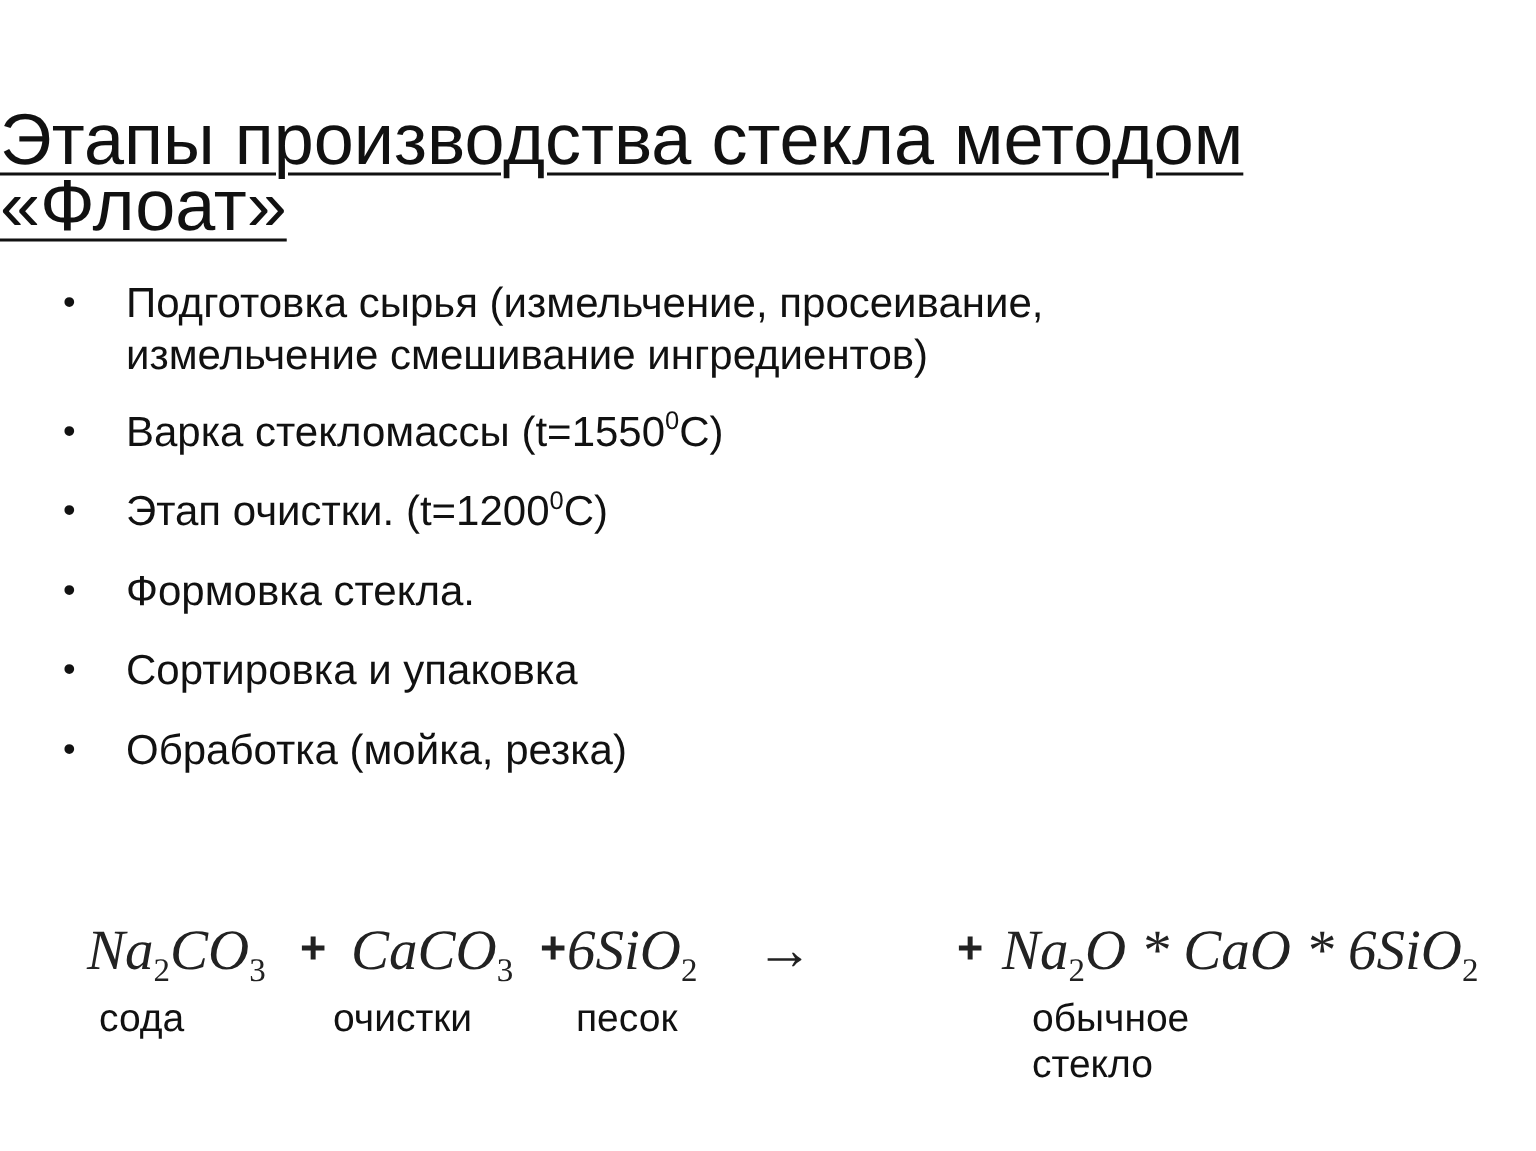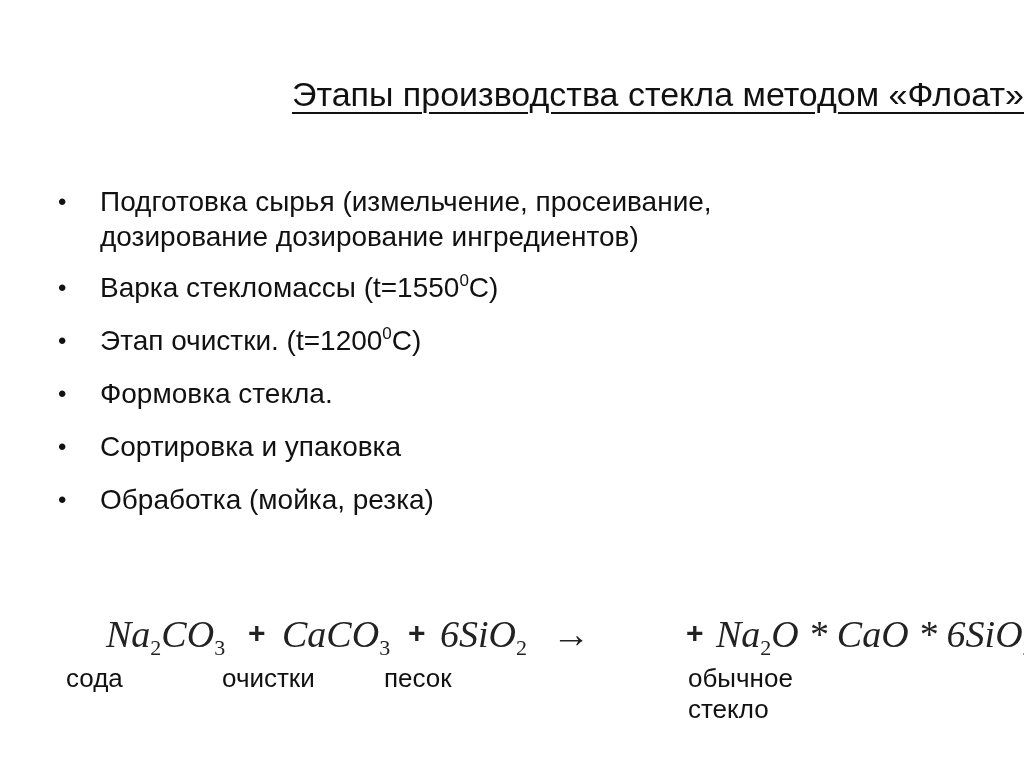--- a/index.html
+++ b/index.html
@@ -1,59 +1,59 @@
 <!DOCTYPE html>
 <html><head>
   <meta charset="utf-8">
   <style>
     html, body { margin: 0; padding: 0; background: #ffffff; }
     body { width: 1024px; height: 767px; position: relative; overflow: hidden;
            font-family: "Liberation Sans", sans-serif; color: #111111; }
-    .title { position: absolute; left: 0; right: 0; top: 72px; text-align: right;
-             font-size: 34px; line-height: 44px; }
+    .title { position: absolute; left: 0; right: 0; top: 72px; text-align: left;
+             font-size: 48px; line-height: 44px; }
     .title span { text-decoration: underline; text-decoration-thickness: 2px; text-underline-offset: 6px; }
-    .bullets { position: absolute; left: 58px; top: 184px; width: 900px; margin: 0; padding: 0; list-style: none; }
+    .bullets { position: absolute; left: 42px; top: 184px; width: 900px; margin: 0; padding: 0; list-style: none; }
     .bullets li { position: relative; padding-left: 42px; font-size: 28px; line-height: 35px; margin-bottom: 18px; }
     .bullets li::before { content: "•"; position: absolute; left: 0; top: 0; font-size: 24px; }
     .bullets li.multi { margin-bottom: 16px; }
     sup { font-size: 17px; line-height: 0; vertical-align: 11px; }
     .equation { position: absolute; left: 58px; top: 612px; width: 950px; height: 60px;
                 font-family: "Liberation Serif", serif; font-style: italic; font-size: 38px; color: #222; white-space: nowrap; }
-    .equation .part { position: absolute; top: 0; margin-left: 48px; }
+    .equation .part { position: absolute; top: 0; }
     .equation sub { font-size: 22px; font-style: normal; vertical-align: -8px; line-height: 0; }
     .equation .op { font-style: normal; font-family: "Liberation Sans", sans-serif; font-weight: bold; font-size: 30px; }
     .labels { position: absolute; top: 663px; left: 0; width: 840px; height: 34px;
               font-size: 26px; font-family: "Liberation Sans", sans-serif; color: #111; }
     .labels span { position: absolute; }
   </style>
 </head>
 <body>
 
 <div class="title">
   <span>Этапы производства стекла методом «Флоат»</span>
 </div>
 
 <ul class="bullets">
   <li class="multi">
     <span>Подготовка сырья (измельчение, просеивание,</span><br>
-    <span>дозирование дозирование ингредиентов)</span>
+    <span>измельчение смешивание ингредиентов)</span>
   </li>
   <li><span>Варка стекломассы (t=1550</span><sup>0</sup><span>С)</span></li>
   <li><span>Этап очистки. (t=1200</span><sup>0</sup><span>С)</span></li>
   <li><span>Формовка стекла.</span></li>
   <li><span>Сортировка и упаковка</span></li>
   <li><span>Обработка (мойка, резка)</span></li>
 </ul>
 
 <div class="equation">
   <span class="part" style="left:0"><span>Na</span><sub>2</sub><span>CO</span><sub>3</sub></span>
   <span class="part op" style="left:142px;top:4px">+</span>
   <span class="part" style="left:176px"><span>CaCO</span><sub>3</sub></span>
   <span class="part op" style="left:302px;top:4px">+</span>
-  <span class="part" style="left:334px"><span>6SiO</span><sub>2</sub></span>
+  <span class="part" style="left:320px"><span>6SiO</span><sub>2</sub></span>
   <span class="part" style="left:446px;font-style:normal">→</span>
   <span class="part op" style="left:580px;top:4px">+</span>
   <span class="part" style="left:610px"><span>Na</span><sub>2</sub><span>O * CaO * 6SiO</span><sub>2</sub></span>
 </div>
 
 <div class="labels">
   <span style="left:66px">сода</span>
   <span style="left:222px">очистки</span>
   <span style="left:384px">песок</span>
   <span style="left:688px">обычное стекло</span>

